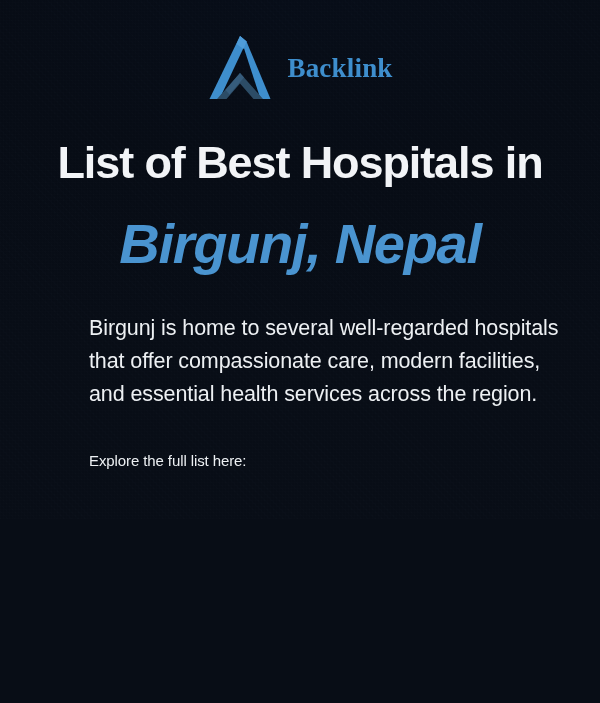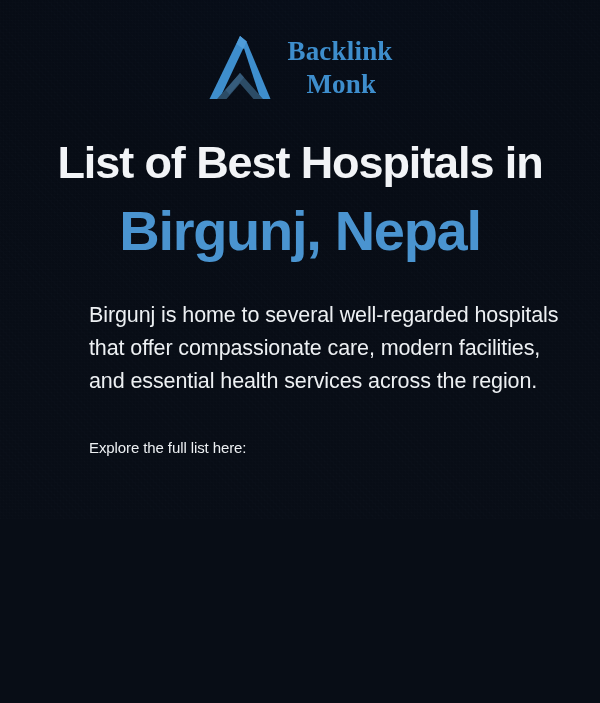--- a/index.html
+++ b/index.html
@@ -83,21 +83,22 @@
     display: block;
     color: #f2f4f7;
     font-size: 45px;
     letter-spacing: -1.1px;
   }
   .headline .hl-blue {
     display: block;
     color: #4a94d0;
     font-size: 56px;
     letter-spacing: -1.3px;
-    margin-top: 15px;
+    margin-top: 28px;
+    font-style: italic;
   }
 
   
   .body-block {
     margin: 39px 0 0 0;
     padding-left: 89px;
     padding-right: 28px;
   }
   .body-para {
     margin: 0;
@@ -151,21 +152,20 @@
 
         <polygon points="33,3 39.5,8.5 36.5,16 29.5,11" fill="#4f9cd8"></polygon>
 
         <polygon points="33,40 56,66 46.5,66 33,50.5 19.5,66 10,66" fill="#2c4c66"></polygon>
 
         <polygon points="33,40 37,44.5 22.5,61.5 18.5,57" fill="#365c7c"></polygon>
       </svg>
 
       <div class="brand-word">
         <span class="line1">Backlink</span>
-        <span class="line2">Monk</span>
       </div>
     </div>
 
     <h1 class="headline">
       <span class="hl-white">List of Best Hospitals in</span>
       <span class="hl-blue">Birgunj, Nepal</span>
     </h1>
 
     <div class="body-block">
 

